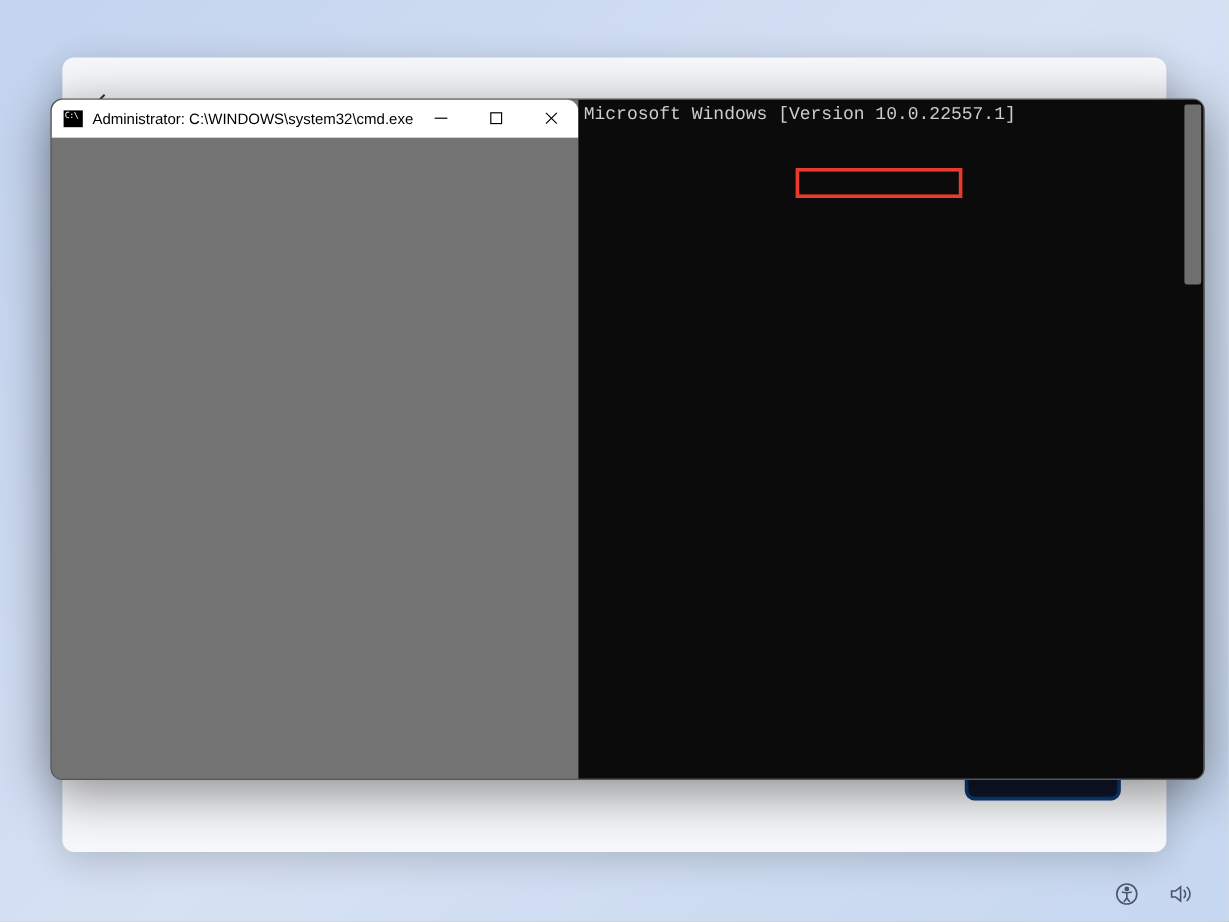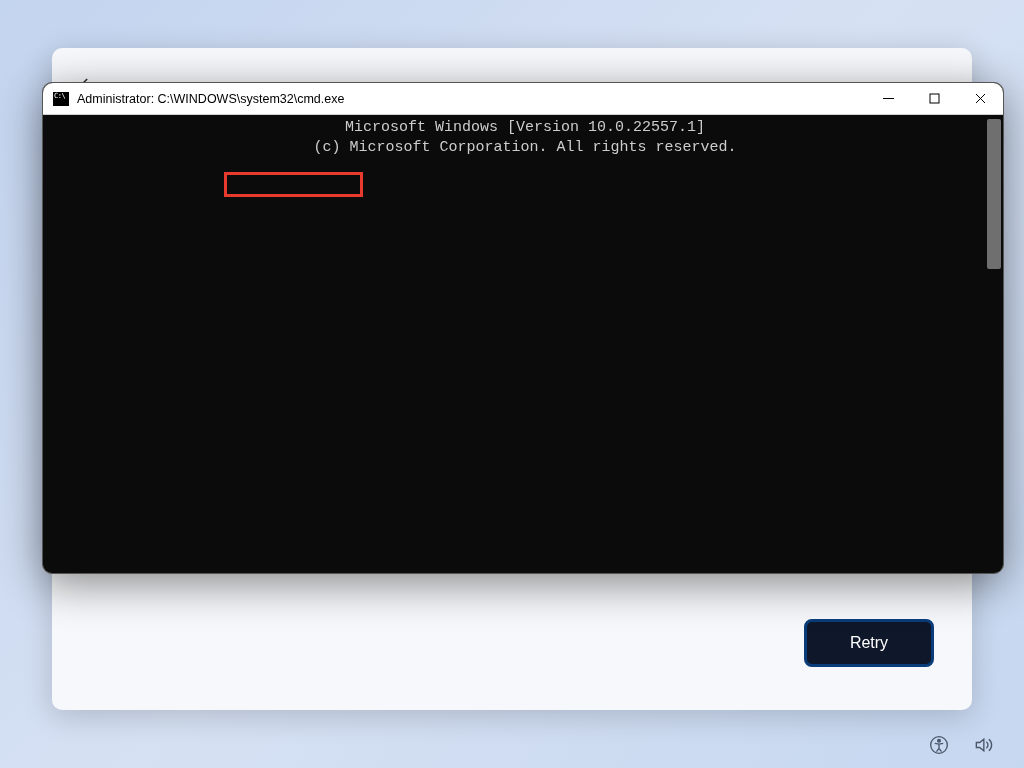--- a/index.html
+++ b/index.html
@@ -45,28 +45,28 @@
     right:30px; bottom:12px;
     display:flex; gap:22px;
     align-items:center;
     color:#4a5568;
   }
   .tray-ic { width:22px; height:22px; display:flex; align-items:center; justify-content:center; }
   
   .cmd-window {
     position:absolute;
     left:42px; top:82px;
-    width:962px; height:492px;
+    width:962px; height:568px;
     background:#737373;
     border:1px solid #555;
     border-radius:10px;
     overflow:hidden;
     box-shadow:0 10px 44px rgba(0,0,0,.45);
     display:flex;
-    flex-direction:column;
+    flex-direction:row;
   }
   .titlebar {
     height:32px;
     background:#fff;
     display:flex;
     align-items:center;
     border-top-left-radius:10px;
     border-top-right-radius:10px;
     border-bottom:1px solid #d0d0d0;
   }
@@ -102,21 +102,21 @@
     flex:1;
     background:#0b0b0b;
     font-family:Consolas,"Courier New",monospace;
     font-size:15px;
     line-height:1.35;
     color:#ccc;
     padding:3px 0 0 4px;
     position:relative;
     overflow:hidden;
   }
-  .term-line { white-space:pre;text-align:center; }
+  .term-line { white-space:pre; }
   .highlight-box {
     position:absolute;
     border:3px solid #e83b2e;
     pointer-events:none;
   }
   .cursor {
     display:inline-block;
     width:8px; height:3px;
     background:#ccc;
     vertical-align:baseline;
@@ -180,19 +180,18 @@
       </div>
       <div class="win-btn close">
         <svg width="11" height="11" viewBox="0 0 11 11" stroke="#000" stroke-width="1">
             <path d="M1 1l9 9M10 1l-9 9"></path>
           </svg>
       </div>
     </div>
   </div>
   <div class="terminal-area">
     <div class="term-line">Microsoft Windows [Version 10.0.22557.1]</div>
-    <div class="term-line">(c) Microsoft Corporation. All rights reserved.</div>
     <div class="term-line">&nbsp;</div>
 
     <div class="highlight-box" style="left:181px; top:57px; width:139px; height:25px;"></div>
     <div class="scrollbar"></div>
   </div>
 </div>
 
 </body></html>

